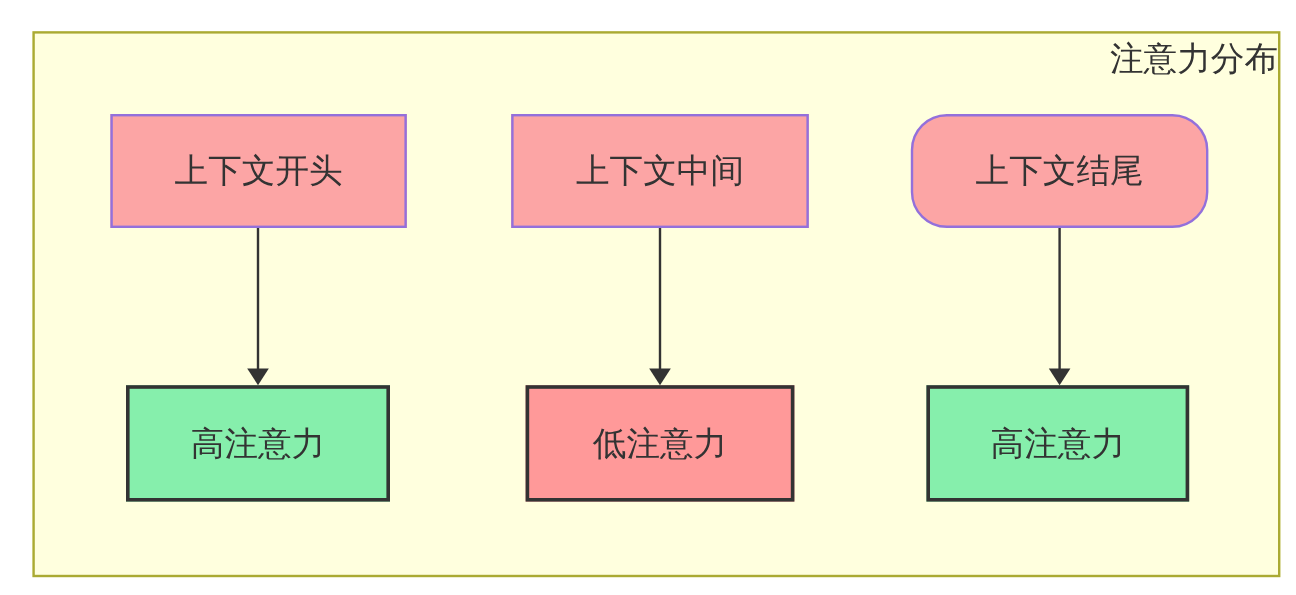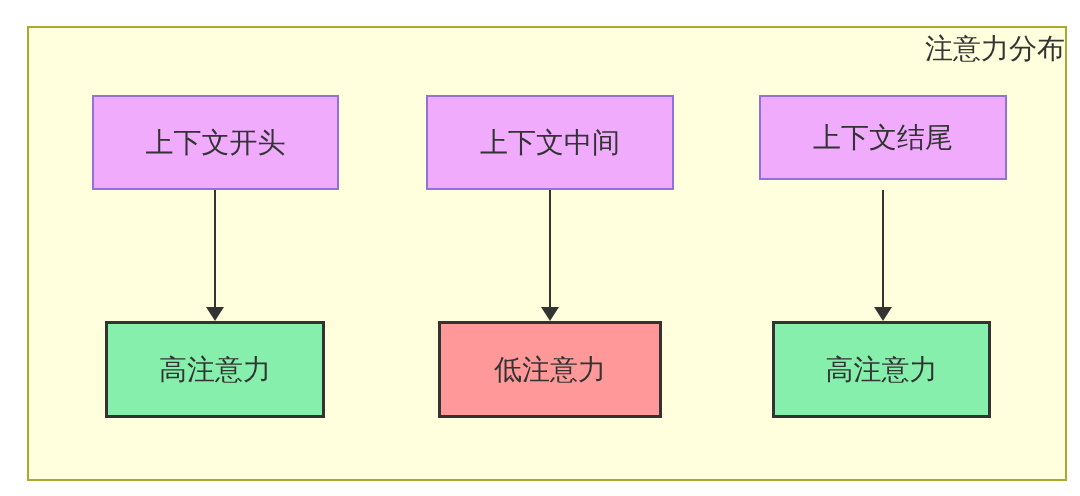--- a/index.html
+++ b/index.html
@@ -29,33 +29,33 @@
   .node {
     position: absolute;
     display: flex;
     align-items: center;
     justify-content: center;
     font-size: 28px;
     text-align: center;
     color: #333333;
   }
   .source-node {
-    background: #f0abfc;
+    background: #fca5a5;
     border: 2px solid #9370db;
   }
   .target-node {
     border: 3px solid #333333;
   }
   .t-high { background: #86efac; }
   .t-low  { background: #ff9999; }
 
   
   .src-0 { left: 63px;  top: 67px; width: 247px; height: 95px; }
   .src-1 { left: 397px; top: 67px; width: 248px; height: 95px; }
-  .src-2 { left: 730px; top: 67px; width: 248px; height: 85px; }
+  .src-2 { left: 730px; top: 67px; width: 248px; height: 95px; border-radius: 30px; }
 
   
   .tgt-0 { left: 76px;  top: 293px; width: 220px; height: 97px; }
   .tgt-1 { left: 409px; top: 293px; width: 224px; height: 97px; text-align: center; }
   .tgt-2 { left: 743px; top: 293px; width: 219px; height: 97px; }
 
   
   .arrow {
     position: absolute;
     top: 162px;

